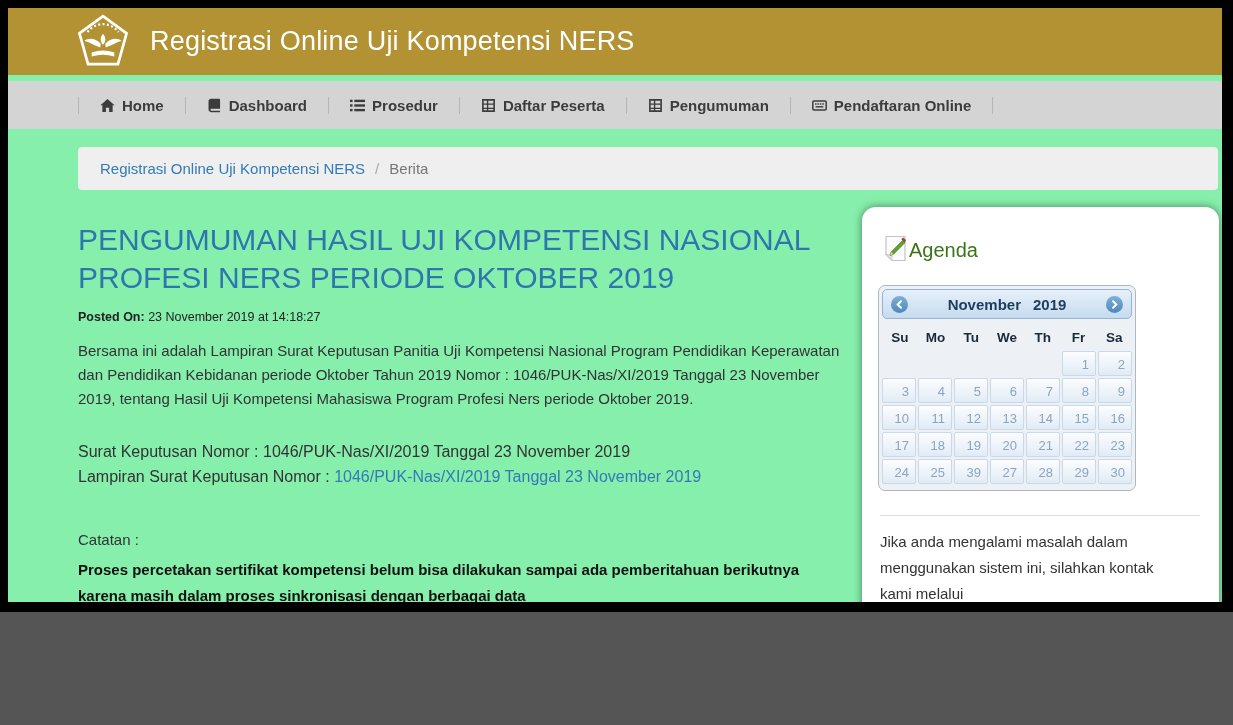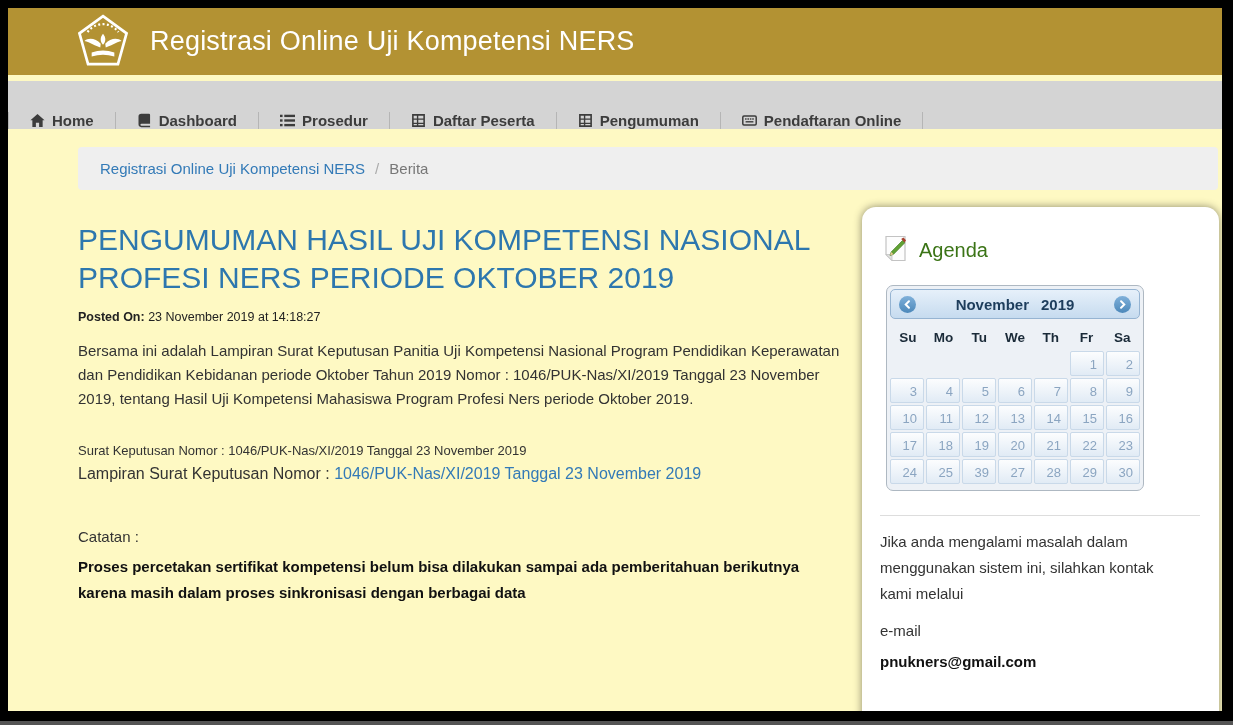--- a/index.html
+++ b/index.html
@@ -1,41 +1,42 @@
 <!DOCTYPE html>
 <html><head>
 <meta charset="utf-8">
 <style>
   * { margin: 0; padding: 0; box-sizing: border-box; }
   html, body { background: #555; }
   body { font-family: "Liberation Sans", "DejaVu Sans", sans-serif; }
 
   .screen {
     position: relative;
-    width: 1233px; height: 721px;
-    background: #fef9c3;
+    width: 1233px; height: 612px;
+    background: #86efac;
     border: solid #000;
     border-width: 8px 11px 10px 8px;
     overflow: hidden;
   }
 
   
   .masthead {
     position: absolute; left: 0; top: 0; right: 0; height: 67px;
     background: #b39233;
     display: flex; align-items: center;
   }
   .logo { margin-left: 66px; width: 58px; height: 60px; flex: 0 0 auto; }
   .site-title { color: #fff; font-size: 27px; font-weight: 400; margin-left: 18px; letter-spacing: .2px; }
 
   
   .navbar {
     position: absolute; left: 0; top: 73px; right: 0; height: 48px;
     background: #d4d4d4;
-    display: flex; align-items: flex-end;
+    display: flex; align-items: center;
+    padding-left: 70px;
   }
   .nav-item {
     display: flex; align-items: center; gap: 7px;
     padding: 0 21px;
     border-right: 1px solid #b5b5b5;
     color: #3c3c3c; font-size: 15px; font-weight: bold;
     text-decoration: none; cursor: pointer;
   }
   .nav-item:first-child { border-left: 1px solid #b5b5b5; }
   .nav-item svg { width: 15px; height: 15px; display: block; color: #3c3c3c; }
@@ -52,40 +53,40 @@
   .crumb-current { color: #777; text-align: center; }
 
   
   .main-col { position: absolute; left: 70px; top: 213px; width: 766px; }
   .article-title {
     color: #2d77ae; font-size: 30px; line-height: 38px; font-weight: 500;
   }
   .posted { margin-top: 13px; font-size: 12.5px; color: #222; }
   .posted b { font-weight: bold; }
   .article-body { margin-top: 15px; font-size: 15px; line-height: 24px; color: #333; }
-  .sk-line { margin-top: 32px; font-size: 13px; color: #333; }
+  .sk-line { margin-top: 32px; font-size: 16px; color: #333; }
   .lampiran-line { margin-top: 7px; font-size: 16px; color: #333; }
   .lampiran-line a { color: #337ab7; text-decoration: none; cursor: pointer; }
   .catatan { margin-top: 45px; font-size: 15px; color: #333; }
   .note { margin-top: 9px; font-size: 15px; line-height: 26px; font-weight: bold; color: #111; width: 740px; }
 
   
   .side-card {
     position: absolute; left: 854px; top: 199px; width: 357px; height: 560px;
     background: #fff; border-radius: 14px 14px 0 0;
     box-shadow: 0 0 8px rgba(0,0,0,.45);
     padding: 16px;
   }
-  .agenda-row { display: flex; align-items: center; gap: 10px; margin-top: 12px; margin-left: 4px; }
+  .agenda-row { display: flex; align-items: center; margin-top: 12px; margin-left: 4px; }
   .agenda-row svg { width: 27px; height: 30px; }
   .agenda-title { color: #3b7416; font-size: 20px; }
 
   
   .calendar {
-    margin-top: 20px; margin-left: 8px; width: 258px;
+    margin-top: 20px; margin-left: 0; width: 258px;
     background: #edf1f6; border: 1px solid #aeb8c2; border-radius: 7px;
     padding: 3px 3px 6px 3px;
   }
   .cal-header {
     position: relative; height: 30px; border-radius: 5px;
     border: 1px solid #96b4d2;
     background: linear-gradient(#e6f0fa, #c6dbef);
     display: flex; align-items: center; justify-content: center;
   }
   .cal-month-year { font-size: 15px; font-weight: bold; color: #1d3d5c; }

